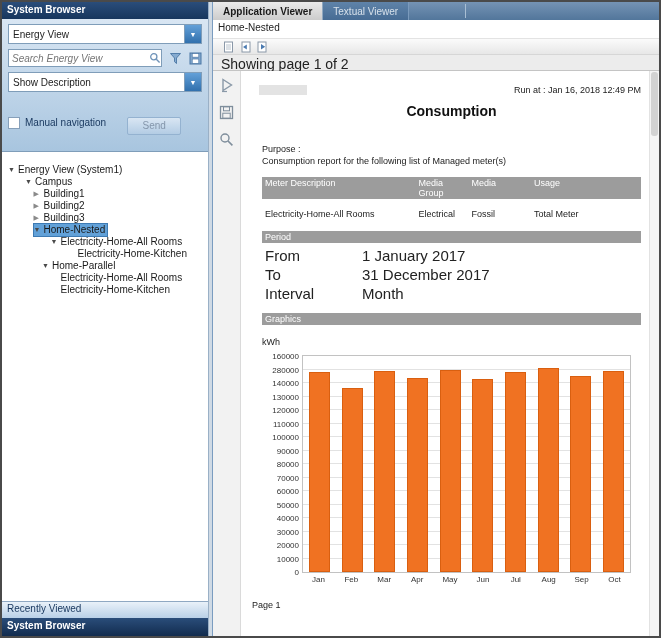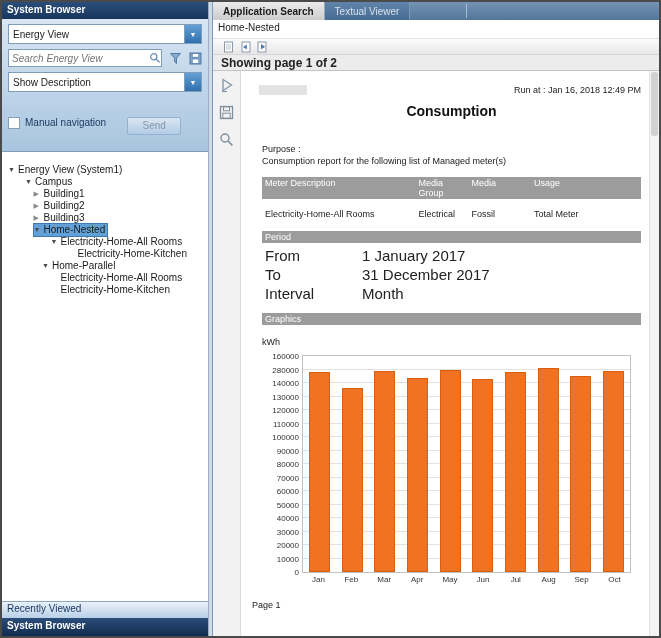--- a/index.html
+++ b/index.html
@@ -33,21 +33,21 @@
 
   
   .right-panel{flex:1;display:flex;flex-direction:column;min-width:0;border-left:1px solid #7a9cc0;}
   .tab-bar{height:18px;flex:0 0 18px;background:linear-gradient(#7593b4,#52769b);display:flex;align-items:stretch;}
   .tab{padding:0 10px;font-size:10px;display:flex;align-items:center;cursor:default;}
   .tab.active{background:linear-gradient(#ebebeb,#cccccc);color:#1a1a1a;font-weight:bold;border-right:1px solid #90a8c0;}
   .tab.inactive{background:linear-gradient(#5f83a9,#476c94);color:#d7e1eb;border-right:1px solid #7a9abc;}
   .tab-sep{width:1px;background:#a9bfd4;margin:2px 0 2px 56px;}
   .doc-title{height:16px;flex:0 0 16px;background:#fff;font-size:10px;color:#222;padding:2px 0 0 5px;border-bottom:1px solid #e3e3e3;}
   .viewer-toolbar{height:15px;flex:0 0 15px;background:linear-gradient(#fbfbfb,#e7e7e7);display:flex;align-items:center;gap:6px;padding:0 0 0 10px;border-bottom:1px solid #d6d6d6;}
-  .page-status{height:14px;flex:0 0 14px;background:#ececec;font-size:12px;font-weight:bold;color:#222;padding:1px 0 0 8px;border-bottom:1px solid #c4c4c4;}
+  .page-status{height:14px;flex:0 0 14px;background:#ececec;font-size:14px;font-weight:normal;color:#222;padding:1px 0 0 8px;border-bottom:1px solid #c4c4c4;}
   .viewer-body{flex:1;display:flex;min-height:0;}
   .side-strip{width:27px;flex:0 0 27px;background:#f2f2f2;border-right:1px solid #dadada;display:flex;flex-direction:column;align-items:center;padding-top:5px;gap:9px;}
   .side-strip .icon{width:18px;height:18px;}
 
   .report{flex:1;background:#fff;position:relative;overflow:hidden;padding:6px 8px 12px 21px;min-width:0;}
   .logo-ph{position:absolute;left:18px;top:14px;width:48px;height:10px;background:#e3e3e3;}
   .run-at{text-align:right;font-size:9px;color:#222;margin:8px 0 0;}
   .report-title{text-align:center;font-size:14px;font-weight:bold;color:#111;margin:8px 0 24px;}
   .purpose{font-size:9px;color:#222;line-height:12px;}
   .meter-grid{display:grid;grid-template-columns:40.5% 14% 16.5% 29%;font-size:9px;margin-top:8px;}
@@ -135,21 +135,21 @@
       </div>
 
     <div class="footer-light">Recently Viewed</div>
     <div class="footer-dark">System Browser</div>
   </div>
 
   <div class="splitter"></div>
 
   <div class="right-panel">
     <div class="tab-bar">
-      <div class="tab active">Application Search</div>
+      <div class="tab active">Application Viewer</div>
       <div class="tab inactive">Textual Viewer</div>
       <div class="tab-sep"></div>
     </div>
 
     <div class="doc-title">Home-Nested</div>
 
     <div class="viewer-toolbar">
       <span class="icon">
         <svg width="11" height="12" viewBox="0 0 11 12">
             <rect x="1.5" y="1" width="8" height="10" fill="#fff" stroke="#8a98a8"></rect>

